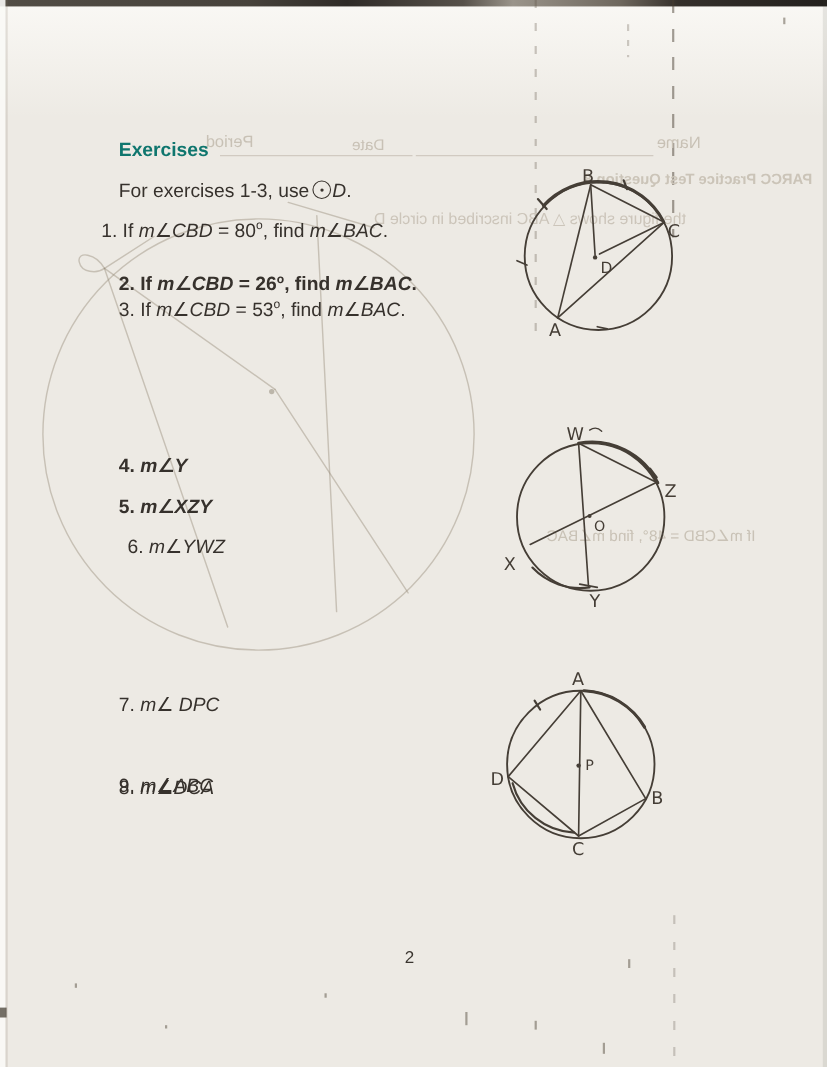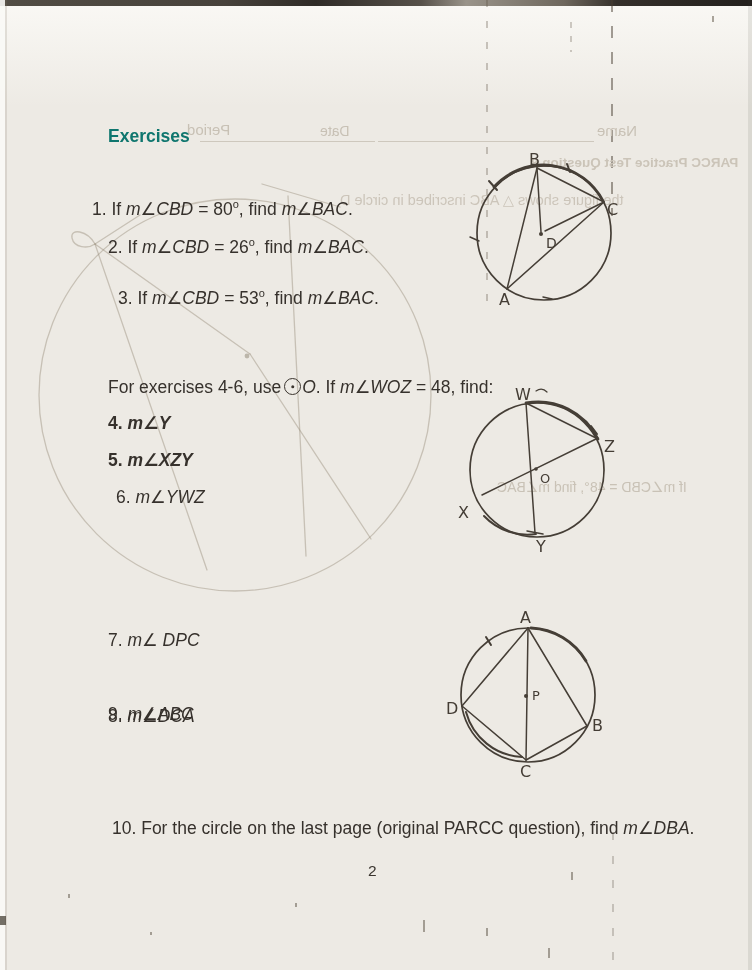--- a/index.html
+++ b/index.html
@@ -150,39 +150,38 @@
         <text x="446" y="714">D</text>
         <text x="592" y="731">B</text>
         <text x="520" y="777">C</text>
         <text x="532" y="700" font-size="13">P</text>
       </g>
     </g>
   </svg>
 
   <div class="line heading" style="left:108px;top:126px;">Exercises</div>
 
+  <div class="line" style="left:108px;top:163px;"><span>For exercises 1-3, use</span><span class="odot"></span><i>D</i><span>.</span></div>
 
   <div class="line" style="left:92px;top:199px;"><span>1. If </span><i>m∠CBD</i><span> = 80</span><sup>o</sup><span>, find </span><i>m∠BAC</i><span>.</span></div>
 
-  <div class="line" style="left:108px;top:237px;"><span>2. If </span><i>m∠CBD</i><span> = 26</span><sup>o</sup><span>, find </span><i>m∠BAC</i><span>.</span></div>
+  <div class="line" style="left:108px;top:248px;font-weight:bold;"><span>2. If </span><i>m∠CBD</i><span> = 26</span><sup>o</sup><span>, find </span><i>m∠BAC</i><span>.</span></div>
 
-  <div class="line" style="left:118px;top:271px;margin-top:17px;"><span>3. If </span><i>m∠CBD</i><span> = 53</span><sup>o</sup><span>, find </span><i>m∠BAC</i><span>.</span></div>
+  <div class="line" style="left:108px;top:271px;"><span>3. If </span><i>m∠CBD</i><span> = 53</span><sup>o</sup><span>, find </span><i>m∠BAC</i><span>.</span></div>
 
-  <div class="line" style="left:108px;top:377px;"><span>For exercises 4-6, use</span><span class="odot"></span><i>O</i><span>. If </span><i>m∠WOZ</i><span> = 48, find:</span></div>
 
   <div class="line" style="left:108px;top:413px;font-weight:bold;"><span>4. </span><i>m∠Y</i></div>
   <div class="line" style="left:108px;top:450px;font-weight:bold;"><span>5. </span><i>m∠XZY</i></div>
   <div class="line" style="left:116px;top:487px;"><span>6. </span><i>m∠YWZ</i></div>
 
 
   <div class="line" style="left:108px;top:630px;"><span>7. </span><i>m∠ DPC</i></div>
   <div class="line" style="left:108px;top:706px;"><span>8. </span><i>m∠DCA</i></div>
   <div class="line" style="left:108px;top:704px;"><span>9. </span><i>m∠ABC</i></div>
 
-  <div class="line" style="left:112px;top:818px;"><span>10. For the circle on the last page (original PARCC question), find </span><i>m∠DBA</i><span>.</span></div>
 
   <div class="pagenum">2</div>
 
   <div class="speck" style="left:423px;top:920px;width:2px;height:12px;"></div>
   <div class="speck" style="left:486px;top:928px;width:2px;height:8px;"></div>
   <div class="speck" style="left:548px;top:948px;width:2px;height:10px;"></div>
   <div class="speck" style="left:571px;top:872px;width:2px;height:8px;"></div>
   <div class="speck" style="left:295px;top:903px;width:2px;height:4px;"></div>
   <div class="speck" style="left:68px;top:894px;width:2px;height:4px;"></div>
   <div class="speck" style="left:150px;top:932px;width:2px;height:3px;"></div>

